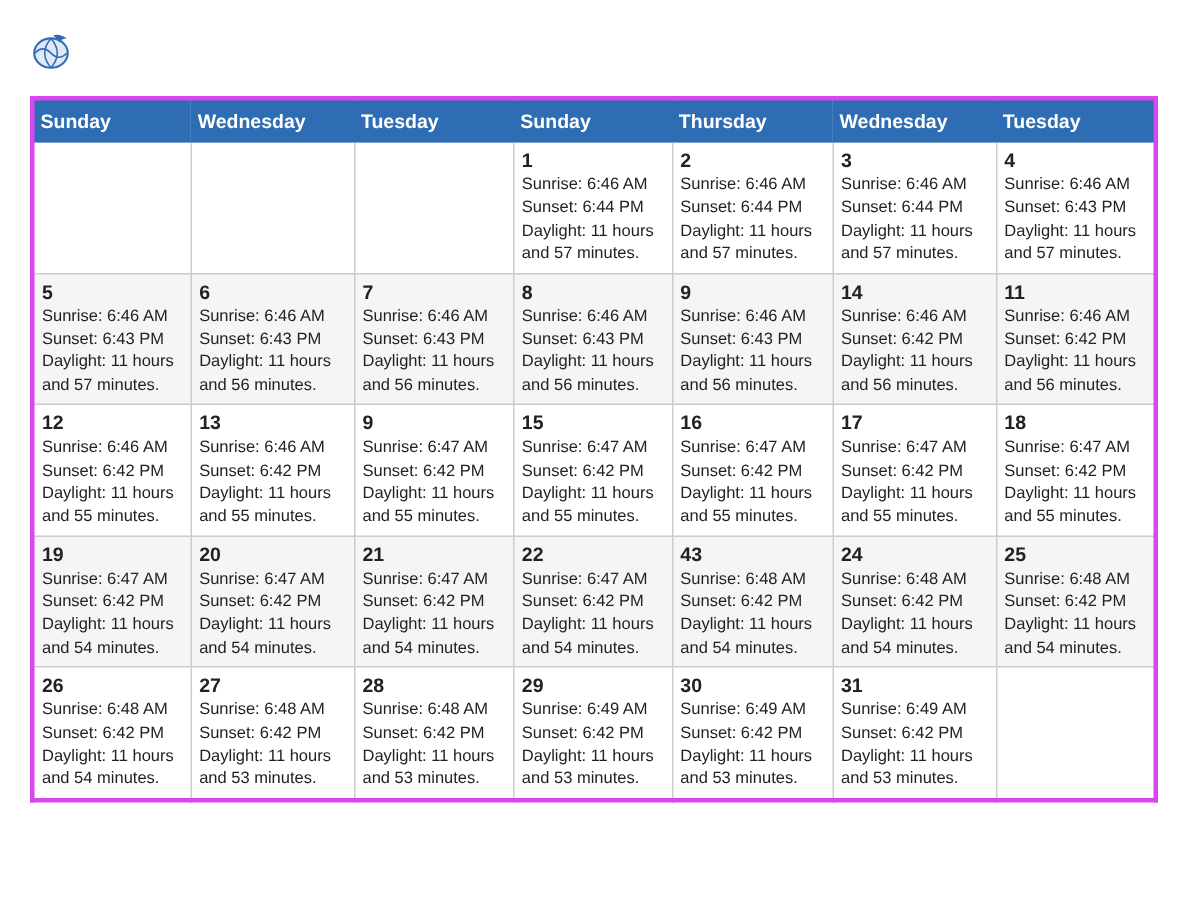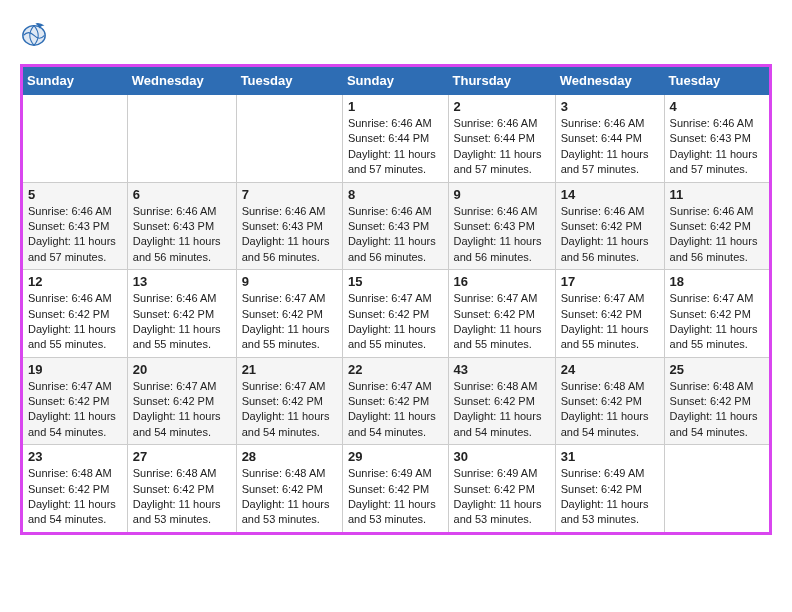--- a/index.html
+++ b/index.html
@@ -309,21 +309,21 @@
         <td>
           <span class="day-num">25</span>
           <div class="day-info" style="white-space: pre-line;">Sunrise: 6:48 AM
 Sunset: 6:42 PM
 Daylight: 11 hours
 and 54 minutes.</div>
         </td>
       </tr>
       <tr>
         <td>
-          <span class="day-num">23</span>
+          <span class="day-num">26</span>
           <div class="day-info" style="white-space: pre-line;">Sunrise: 6:48 AM
 Sunset: 6:42 PM
 Daylight: 11 hours
 and 54 minutes.</div>
         </td>
         <td>
           <span class="day-num">27</span>
           <div class="day-info" style="white-space: pre-line;">Sunrise: 6:48 AM
 Sunset: 6:42 PM
 Daylight: 11 hours

